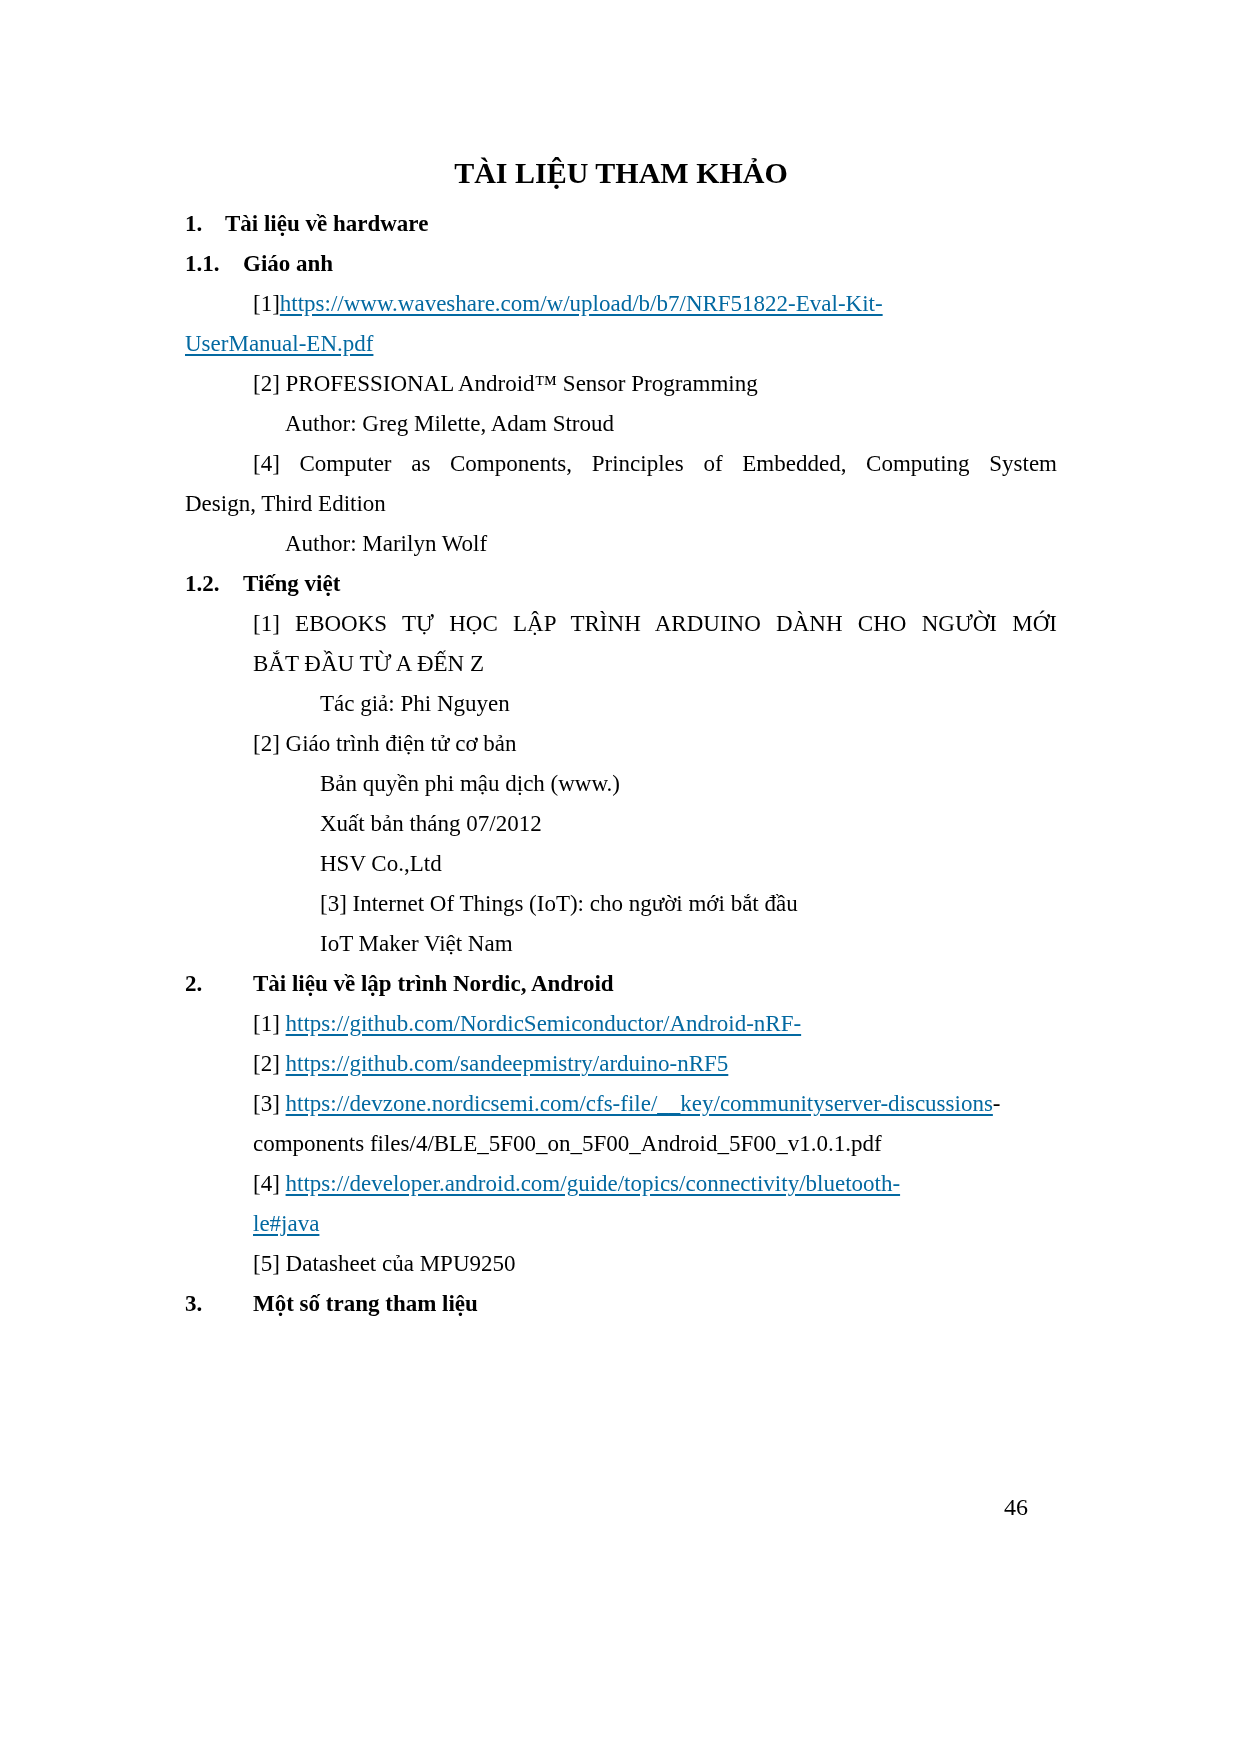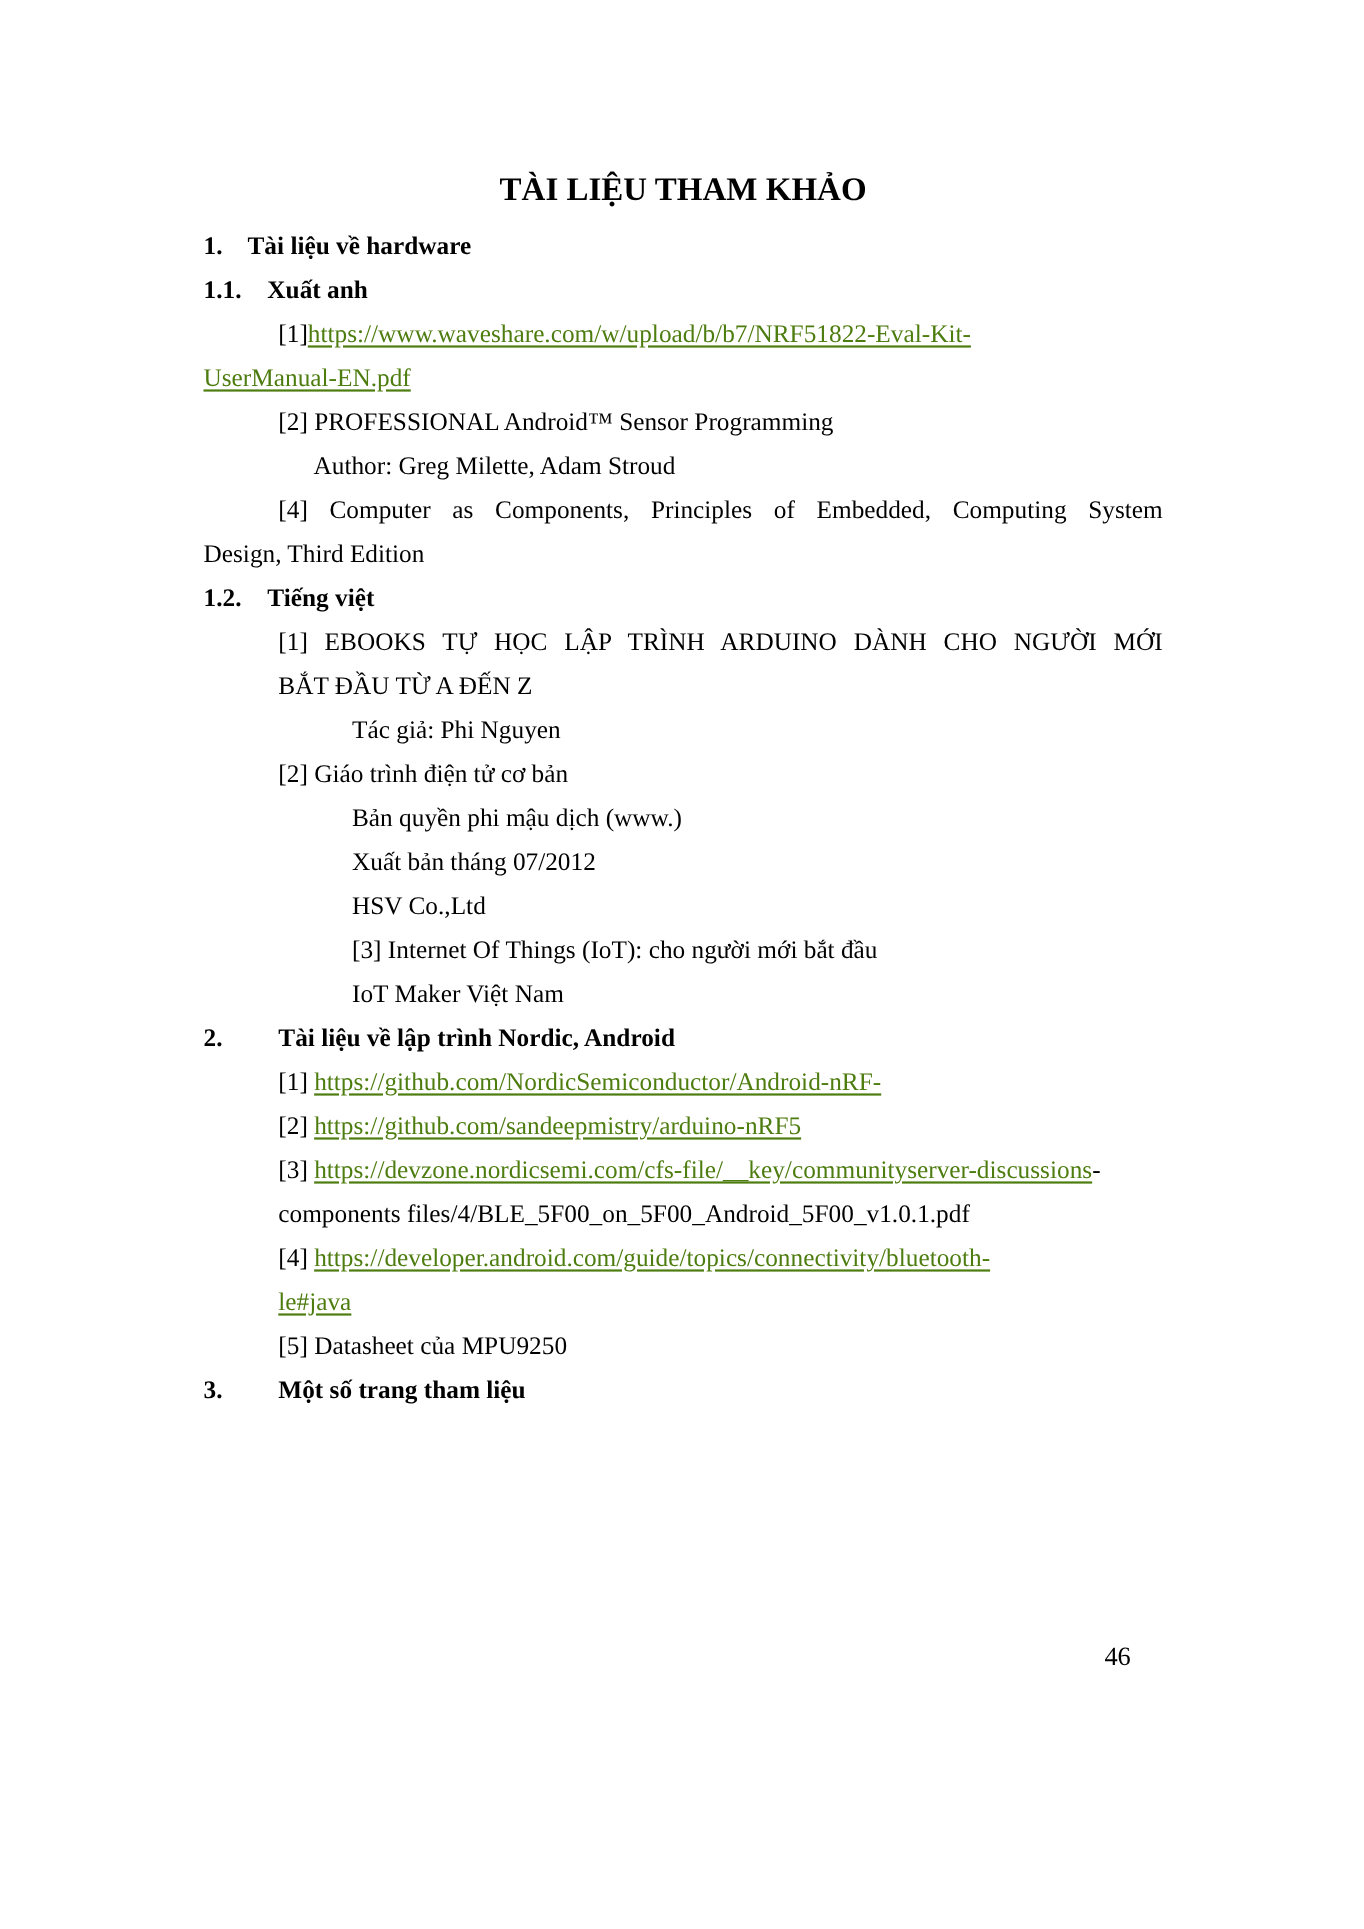--- a/index.html
+++ b/index.html
@@ -48,46 +48,47 @@
   .num-xs { width: 58px; }
   .num-sm { width: 40px; }
   .num-lg { width: 68px; }
   .ind0 { padding-left: 0; }
   .ind1 { padding-left: 68px; }
   .ind2 { padding-left: 100px; }
   .ind3 { padding-left: 135px; }
   .link {
     text-decoration: underline;
     text-underline-offset: 3px;
-    color: #4d7c0f;
+    color: #0369a1;
     cursor: pointer;
   }
   .page-number {
     position: absolute;
     top: 1492px;
     right: 212px;
     font-size: 24px;
     line-height: 30px;
   }
 </style>
 </head>
 <body>
 
 <div class="page">
   <div class="content">
     <h1 class="title">TÀI LIỆU THAM KHẢO</h1>
     <div id="doc-body">
         <div class="line heading ind0"><span class="num num-sm">1.</span><span>Tài liệu về hardware</span></div>
-        <div class="line heading ind0"><span class="num num-xs">1.1.</span><span>Xuất anh</span></div>
+        <div class="line heading ind0"><span class="num num-xs">1.1.</span><span>Giáo anh</span></div>
         <div class="line ind1"><span>[1]</span><span class="link">https://www.waveshare.com/w/upload/b/b7/NRF51822-Eval-Kit-</span></div>
         <div class="line ind0"><span class="link">UserManual-EN.pdf</span></div>
         <div class="line ind1"><span>[2] PROFESSIONAL Android™ Sensor Programming</span></div>
         <div class="line ind2"><span>Author: Greg Milette, Adam Stroud</span></div>
         <div class="line ind1 justify"><span>[4] Computer as Components, Principles of Embedded, Computing System</span></div>
         <div class="line ind0"><span>Design, Third Edition</span></div>
+        <div class="line ind2"><span>Author: Marilyn Wolf</span></div>
         <div class="line heading ind0"><span class="num num-xs">1.2.</span><span>Tiếng việt</span></div>
         <div class="line ind1 justify"><span>[1] EBOOKS TỰ HỌC LẬP TRÌNH ARDUINO DÀNH CHO NGƯỜI MỚI</span></div>
         <div class="line ind1"><span>BẮT ĐẦU TỪ A ĐẾN Z</span></div>
         <div class="line ind3"><span>Tác giả: Phi Nguyen</span></div>
         <div class="line ind1"><span>[2] Giáo trình điện tử cơ bản</span></div>
         <div class="line ind3"><span>Bản quyền phi mậu dịch (www.)</span></div>
         <div class="line ind3"><span>Xuất bản tháng 07/2012</span></div>
         <div class="line ind3"><span>HSV Co.,Ltd</span></div>
         <div class="line ind3"><span>[3] Internet Of Things (IoT): cho người mới bắt đầu</span></div>
         <div class="line ind3"><span>IoT Maker Việt Nam</span></div>

